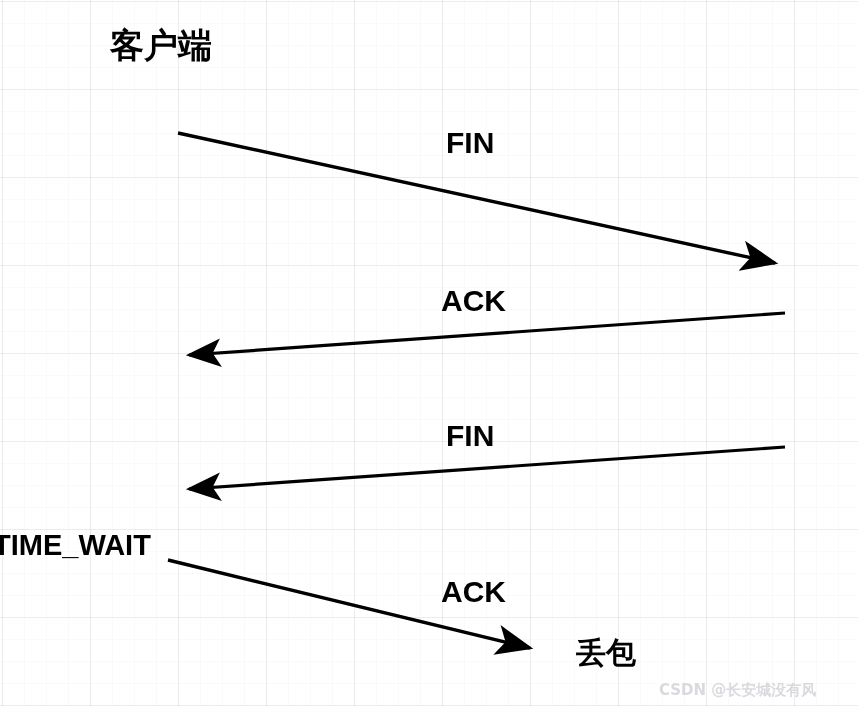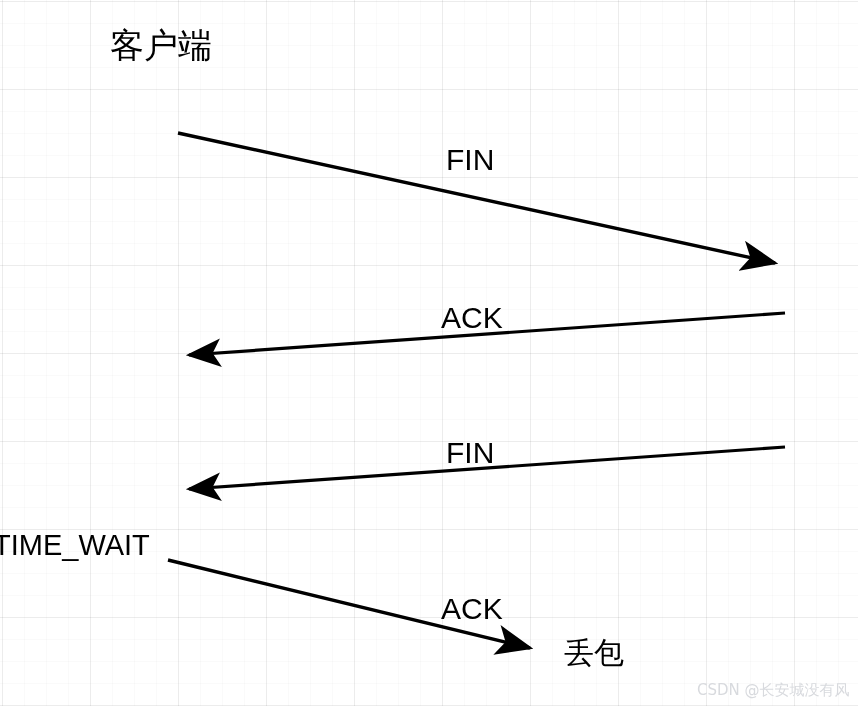--- a/index.html
+++ b/index.html
@@ -26,20 +26,21 @@
     background-size:
       88px 88px,
       88px 88px,
       22px 22px,
       22px 22px;
     background-position:
       2px 1px,
       2px 1px,
       2px 1px,
       2px 1px;
+    font-weight: bold;
   }
   .svg-layer {
     position: absolute;
     left: 0;
     top: 0;
     width: 858px;
     height: 706px;
   }
   .node-label {
     position: absolute;
@@ -49,21 +50,20 @@
     white-space: nowrap;
     font-family: "DejaVu Sans", "Liberation Sans", sans-serif;
   }
   .msg-label {
     position: absolute;
     color: #000000;
     font-size: 30px;
     line-height: 1;
     white-space: nowrap;
     font-family: "Liberation Sans", "DejaVu Sans", sans-serif;
-    margin-top: 17px;
   }
   .cjk-label {
     position: absolute;
     color: #000000;
     font-size: 30px;
     line-height: 1;
     white-space: nowrap;
     font-family: "DejaVu Sans", "Liberation Sans", sans-serif;
   }
   .state-label {
@@ -110,17 +110,17 @@
   <div class="msg-label" style="left:446px; top:128px;">FIN</div>
 
   <div class="msg-label" style="left:441px; top:286px;">ACK</div>
 
   <div class="msg-label" style="left:446px; top:421px;">FIN</div>
 
   <div class="msg-label" style="left:441px; top:577px;">ACK</div>
 
   <div class="state-label" style="left:-7px; top:531px;">TIME_WAIT</div>
 
-  <div class="cjk-label" style="left:564px; top:638px;">丢包</div>
+  <div class="cjk-label" style="left:576px; top:638px;">丢包</div>
 
-  <div class="watermark" style="left:659px; top:683px;margin-left:38px;">CSDN @长安城没有风</div>
+  <div class="watermark" style="left:659px; top:683px;">CSDN @长安城没有风</div>
 
 </div>
 
 </body></html>

